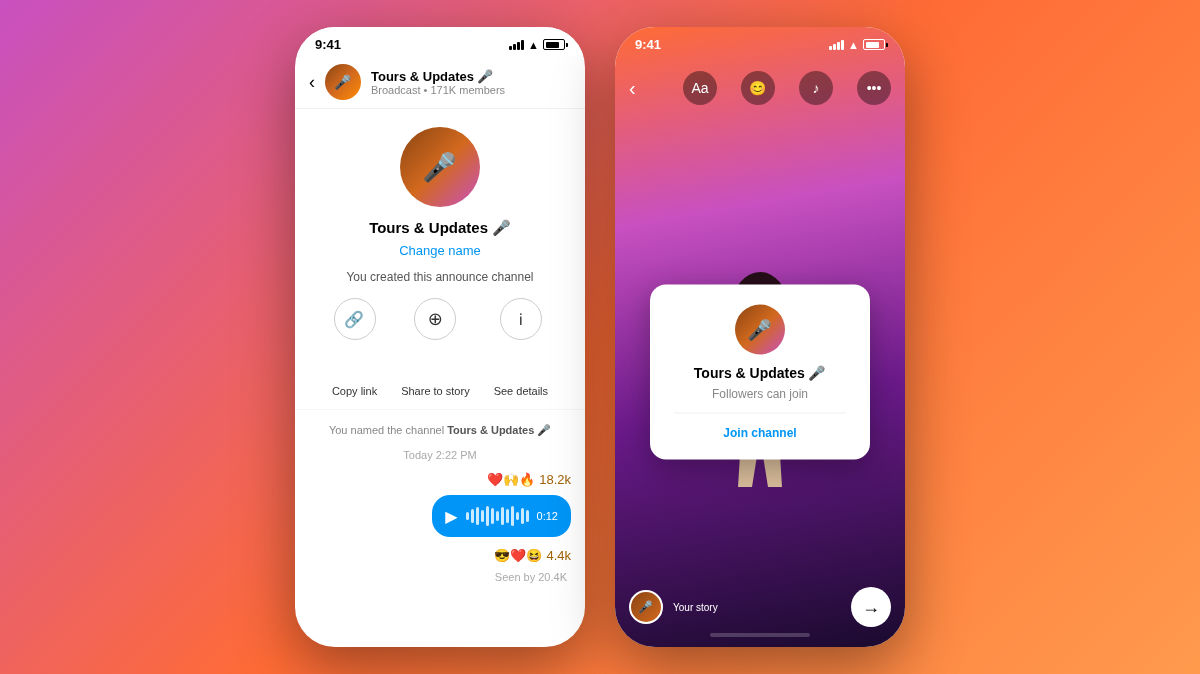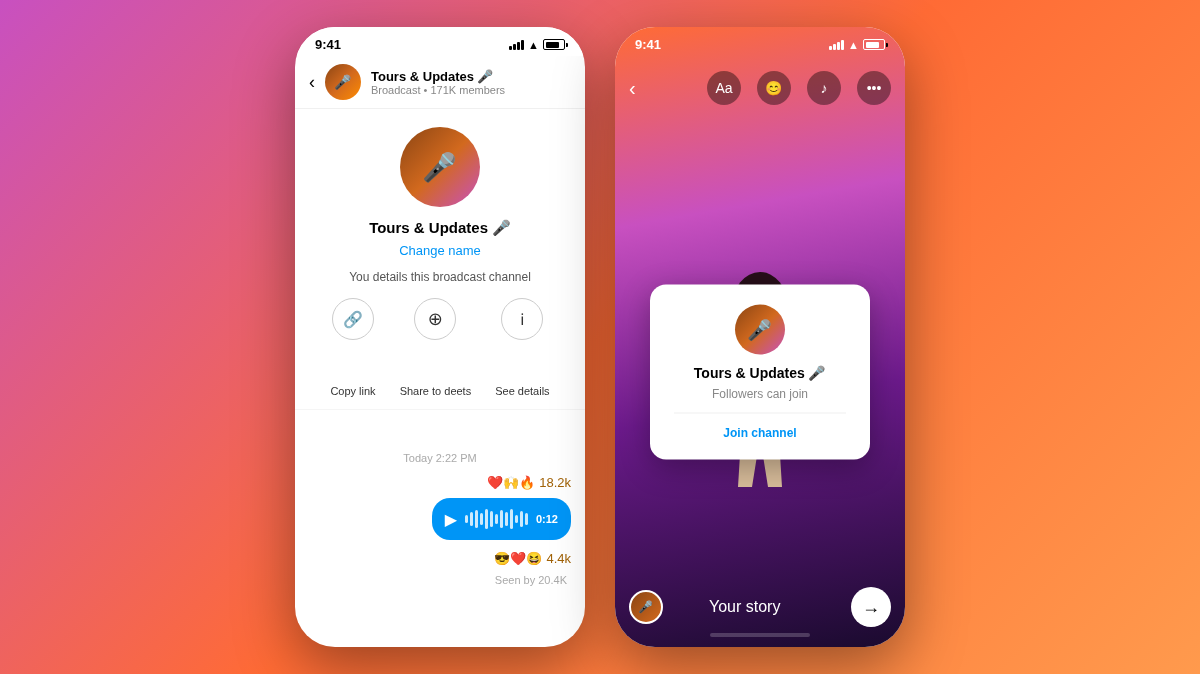--- a/index.html
+++ b/index.html
@@ -154,21 +154,21 @@
     }
 
     .system-msg {
       text-align: center;
       font-size: 11px;
       color: #888;
       padding: 4px 0;
     }
     .system-msg span { font-weight: 600; color: #555; }
 
-    .timestamp { text-align: center; font-size: 11px; color: #aaa; margin-top: 32px; }
+    .timestamp { text-align: center; font-size: 11px; color: #aaa; }
 
     .msg-bubble {
       background: #0095f6;
       color: #fff;
       border-radius: 18px;
       padding: 10px 13px;
       font-size: 13px;
       line-height: 1.4;
       max-width: 210px;
       align-self: flex-end;
@@ -191,21 +191,21 @@
       display: flex;
       align-items: center;
       gap: 2px;
       height: 22px;
     }
     .wave-bar {
       width: 3px;
       background: rgba(255,255,255,0.8);
       border-radius: 2px;
     }
-    .audio-time { font-size: 11px; white-space: nowrap; font-weight: bold; }
+    .audio-time { font-size: 11px; white-space: nowrap; }
 
     .seen-by { text-align: right; font-size: 11px; color: #aaa; padding-right: 4px; }
 
     .home-indicator {
       width: 100%;
       display: flex;
       justify-content: center;
       padding: 6px 0 10px;
     }
     .home-bar {
@@ -229,21 +229,21 @@
     .story-top-controls {
       position: absolute;
       top: 36px;
       left: 0; right: 0;
       display: flex;
       align-items: center;
       padding: 8px 14px;
       z-index: 30;
     }
     .story-back { color: #fff; font-size: 20px; margin-right: auto; }
-    .story-icons { display: flex; gap: 16px; }
+    .story-icons { display: flex; gap: 24px; }
     .story-icon-btn {
       width: 34px; height: 34px;
       background: rgba(0,0,0,0.4);
       border-radius: 50%;
       display: flex;
       align-items: center;
       justify-content: center;
       color: #fff;
       font-size: 14px;
     }
@@ -294,21 +294,21 @@
     .story-avatar-small {
       width: 34px; height: 34px;
       border-radius: 50%;
       background: linear-gradient(135deg, #8b4513, #d2691e);
       border: 2px solid #fff;
       display: flex;
       align-items: center;
       justify-content: center;
       font-size: 12px;
     }
-    .your-story-text { color: #fff; font-size: 16px; font-weight: 500; flex: 1; margin-left: 36px; }
+    .your-story-text { color: #fff; font-size: 10px; font-weight: 500; flex: 1; }
     .send-btn {
       width: 40px; height: 40px;
       background: #fff;
       border-radius: 50%;
       display: flex;
       align-items: center;
       justify-content: center;
       font-size: 18px;
       color: #000;
     }
@@ -344,39 +344,42 @@
         <div class="channel-info">
           <div class="channel-name">Tours &amp; Updates 🎤</div>
           <div class="channel-sub">Broadcast • 171K members</div>
         </div>
       </div>
 
       <div class="profile-section">
         <div class="profile-avatar-large">🎤</div>
         <div class="profile-name">Tours &amp; Updates 🎤</div>
         <div class="change-name">Change name</div>
-        <div class="broadcast-desc">You details this broadcast channel</div>
+        <div class="broadcast-desc">You created this announce channel</div>
 
         <div class="action-buttons">
           <div class="action-btn">
             <div class="action-btn-icon">🔗</div>
             <span class="action-btn-label">Copy link</span>
           </div>
           <div class="action-btn">
             <div class="action-btn-icon" style="font-size:18px;">⊕</div>
-            <span class="action-btn-label">Share to deets</span>
+            <span class="action-btn-label">Share to story</span>
           </div>
           <div class="action-btn">
             <div class="action-btn-icon">ℹ</div>
             <span class="action-btn-label">See details</span>
           </div>
         </div>
       </div>
 
       <div class="chat-area">
+        <div class="system-msg">
+          You named the channel <span>Tours &amp; Updates 🎤</span>
+        </div>
         <div class="timestamp">Today 2:22 PM</div>
 
         <div class="msg-reactions">❤️🙌🔥 18.2k</div>
 
         <div class="audio-bubble">
           <span class="play-btn">▶</span>
           <div class="waveform">
             <div class="wave-bar" style="height:8px;"></div>
             <div class="wave-bar" style="height:14px;"></div>
             <div class="wave-bar" style="height:18px;"></div>

